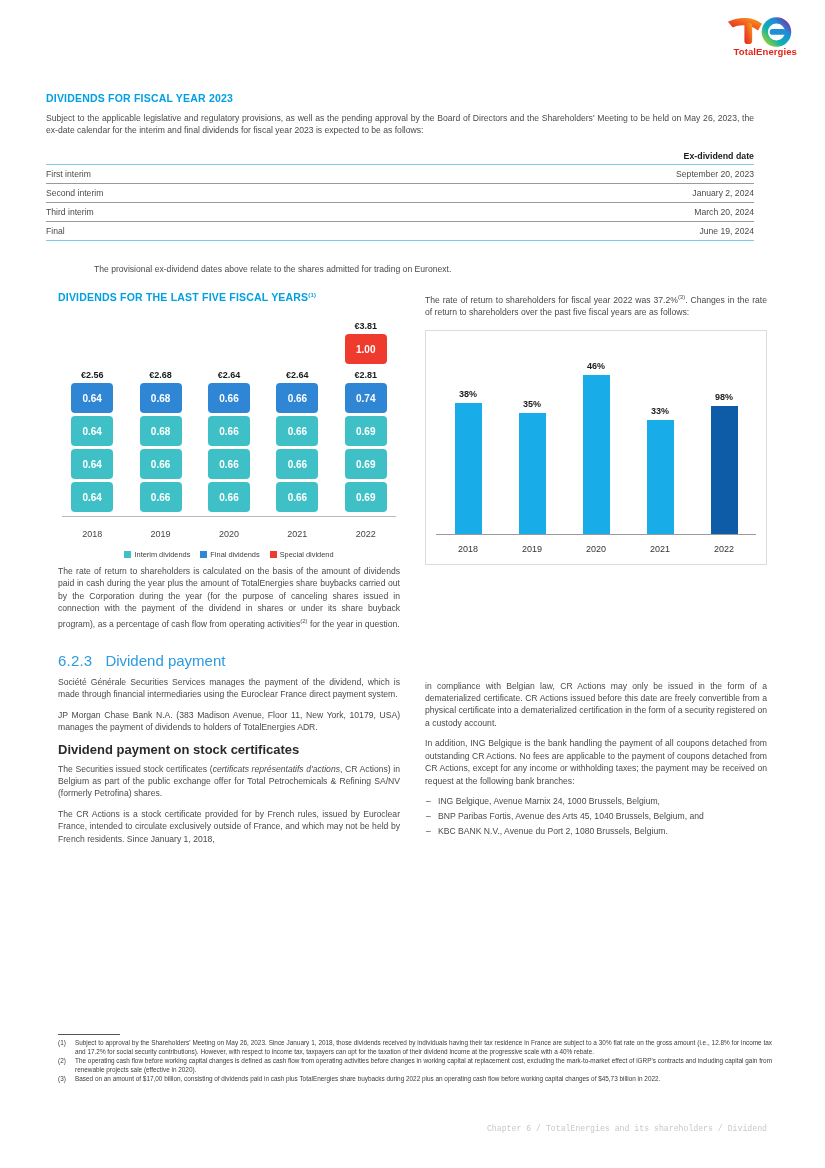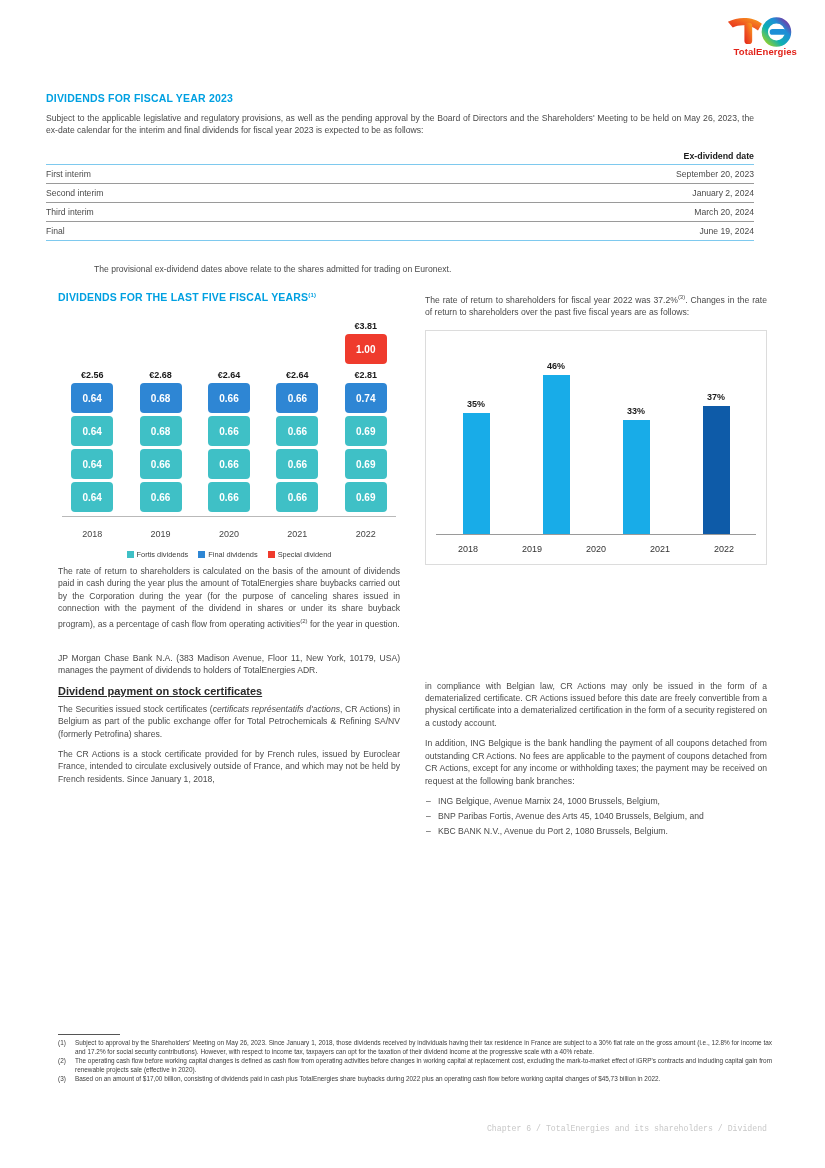--- a/index.html
+++ b/index.html
@@ -79,21 +79,21 @@
   .rbar.dark { background:#0e5ba8; }
   .raxis { position:absolute; left:10px; right:10px; bottom:29px; height:1px; background:#9a9a9a; }
   .rxlabels { position:absolute; left:10px; right:10px; bottom:10px;
               display:flex; justify-content:space-around; }
   .rxlabels span { width:44px; text-align:center; font-size:9px; color:#333; }
 
   
   .sec-num { color:#2b9ae0; font-size:15px; font-weight:normal; letter-spacing:.2px; }
   .sec-title { color:#2b9ae0; font-size:15px; font-weight:normal; }
   .sec-head { margin:0 0 7px 0; display:flex; gap:13px; align-items:baseline; }
-  .subhead { font-size:11px; font-weight:bold; color:#2b2b2b; margin:0 0 6px 0;text-decoration:underline; }
+  .subhead { font-size:13px; font-weight:bold; color:#2b2b2b; margin:0 0 6px 0; }
   ul.dashlist { list-style:none; margin:0; padding:0; }
   ul.dashlist li { font-size:8.6px; line-height:13px; color:#4a4a4a;
                    padding-left:13px; position:relative; margin-bottom:2px; }
   ul.dashlist li:before { content:"–"; position:absolute; left:1px; color:#4a4a4a; }
 
   
   .footnotes { position:absolute; left:58px; top:1034px; width:714px; }
   .fn-rule { width:62px; height:1px; background:#555; margin-bottom:4px; }
   .fn { display:flex; font-size:6.4px; line-height:8.6px; color:#3c3c3c;
         text-align:justify; margin-bottom:1px; }
@@ -226,68 +226,77 @@
         <span>2018</span>
         <span>2019</span>
         <span>2020</span>
         <span>2021</span>
         <span>2022</span>
       </div>
 
       <div class="legend">
         <span class="li">
           <i class="swatch sw-interim"></i>
-          <span>Fortis dividends</span>
+          <span>Interim dividends</span>
         </span>
         <span class="li">
           <i class="swatch sw-final"></i>
           <span>Final dividends</span>
         </span>
         <span class="li">
           <i class="swatch sw-special"></i>
           <span>Special dividend</span>
         </span>
       </div>
     </div>
 
     <p class="body" style="margin-top:12px;">
       <span>The rate of return to shareholders is calculated on the basis of the amount of dividends paid in cash during the year plus the amount of TotalEnergies share buybacks carried out by the Corporation during the year (for the purpose of canceling shares issued in connection with the payment of the dividend in shares or under its share buyback program), as a percentage of cash flow from operating activities</span><span class="sup">(2)</span><span> for the year in question.</span>
     </p>
 
     <div style="margin-top:22px;">
+      <div class="sec-head">
+        <span class="sec-num">6.2.3</span>
+        <span class="sec-title">Dividend payment</span>
+      </div>
+      <p class="body">Société Générale Securities Services manages the payment of the dividend, which is made through financial intermediaries using the Euroclear France direct payment system.</p>
       <p class="body">JP Morgan Chase Bank N.A. (383 Madison Avenue, Floor 11, New York, 10179, USA) manages the payment of dividends to holders of TotalEnergies ADR.</p>
       <div class="subhead">Dividend payment on stock certificates</div>
       <p class="body">
         <span>The Securities issued stock certificates (</span><i>certificats représentatifs d'actions</i><span>, CR Actions) in Belgium as part of the public exchange offer for Total Petrochemicals &amp; Refining SA/NV (formerly Petrofina) shares.</span>
       </p>
       <p class="body">The CR Actions is a stock certificate provided for by French rules, issued by Euroclear France, intended to circulate exclusively outside of France, and which may not be held by French residents. Since January 1, 2018,</p>
     </div>
   </div>
 
   <div class="colR">
     <p class="body">
       <span>The rate of return to shareholders for fiscal year 2022 was 37.2%</span><span class="sup">(3)</span><span>. Changes in the rate of return to shareholders over the past five fiscal years are as follows:</span>
     </p>
 
     <div class="chartR">
       <div class="rbars">
         <div class="rgroup">
+          <div class="rlbl">38%</div>
+          <div class="rbar" style="height:131px;"></div>
+        </div>
+        <div class="rgroup">
           <div class="rlbl">35%</div>
           <div class="rbar" style="height:121px;"></div>
         </div>
         <div class="rgroup">
           <div class="rlbl">46%</div>
           <div class="rbar" style="height:159px;"></div>
         </div>
         <div class="rgroup">
           <div class="rlbl">33%</div>
           <div class="rbar" style="height:114px;"></div>
         </div>
         <div class="rgroup">
-          <div class="rlbl">37%</div>
+          <div class="rlbl">98%</div>
           <div class="rbar dark" style="height:128px;"></div>
         </div>
       </div>
       <div class="raxis"></div>
       <div class="rxlabels">
         <span>2018</span>
         <span>2019</span>
         <span>2020</span>
         <span>2021</span>
         <span>2022</span>

